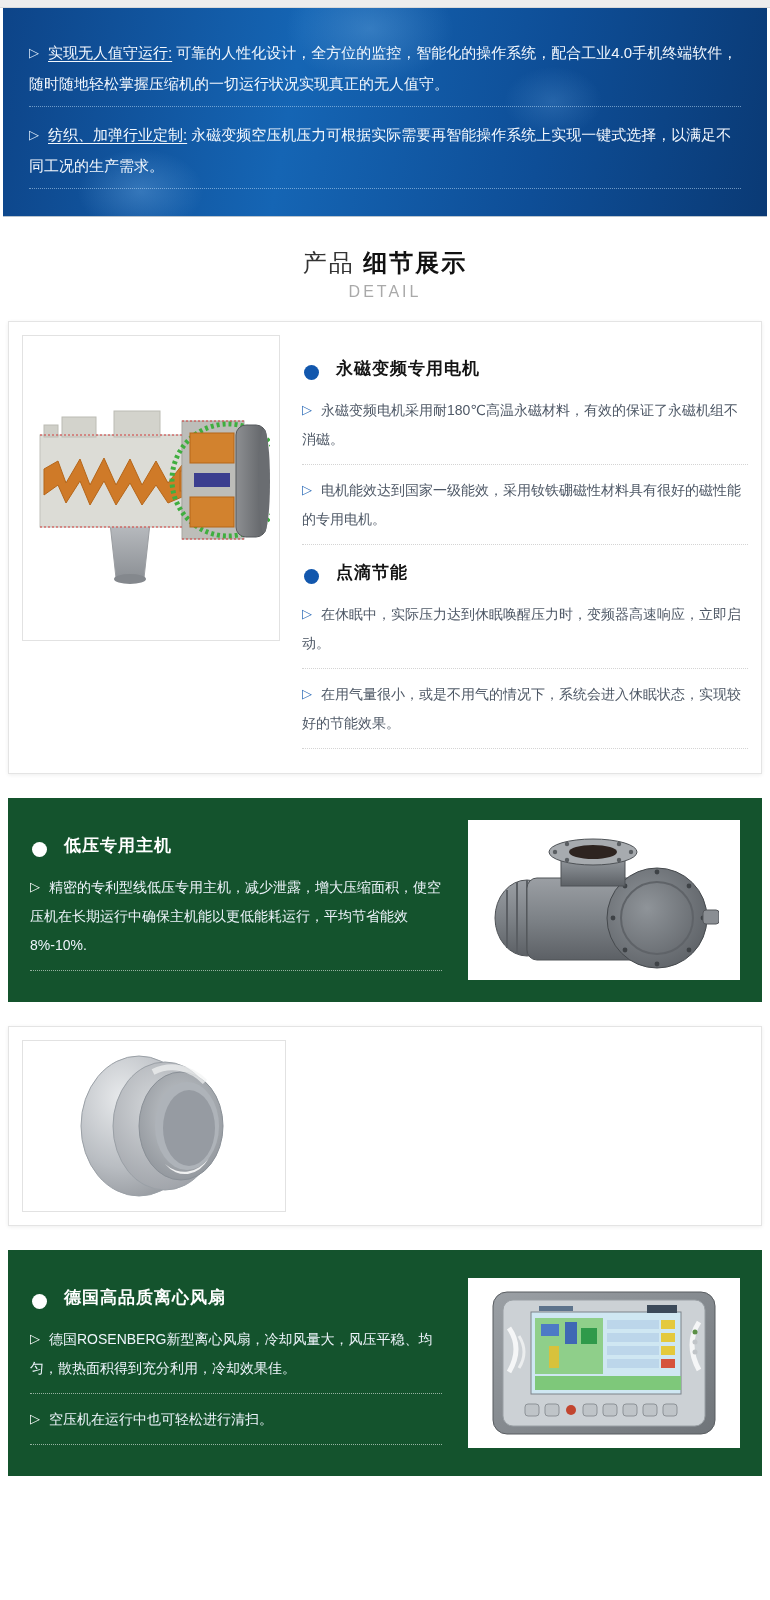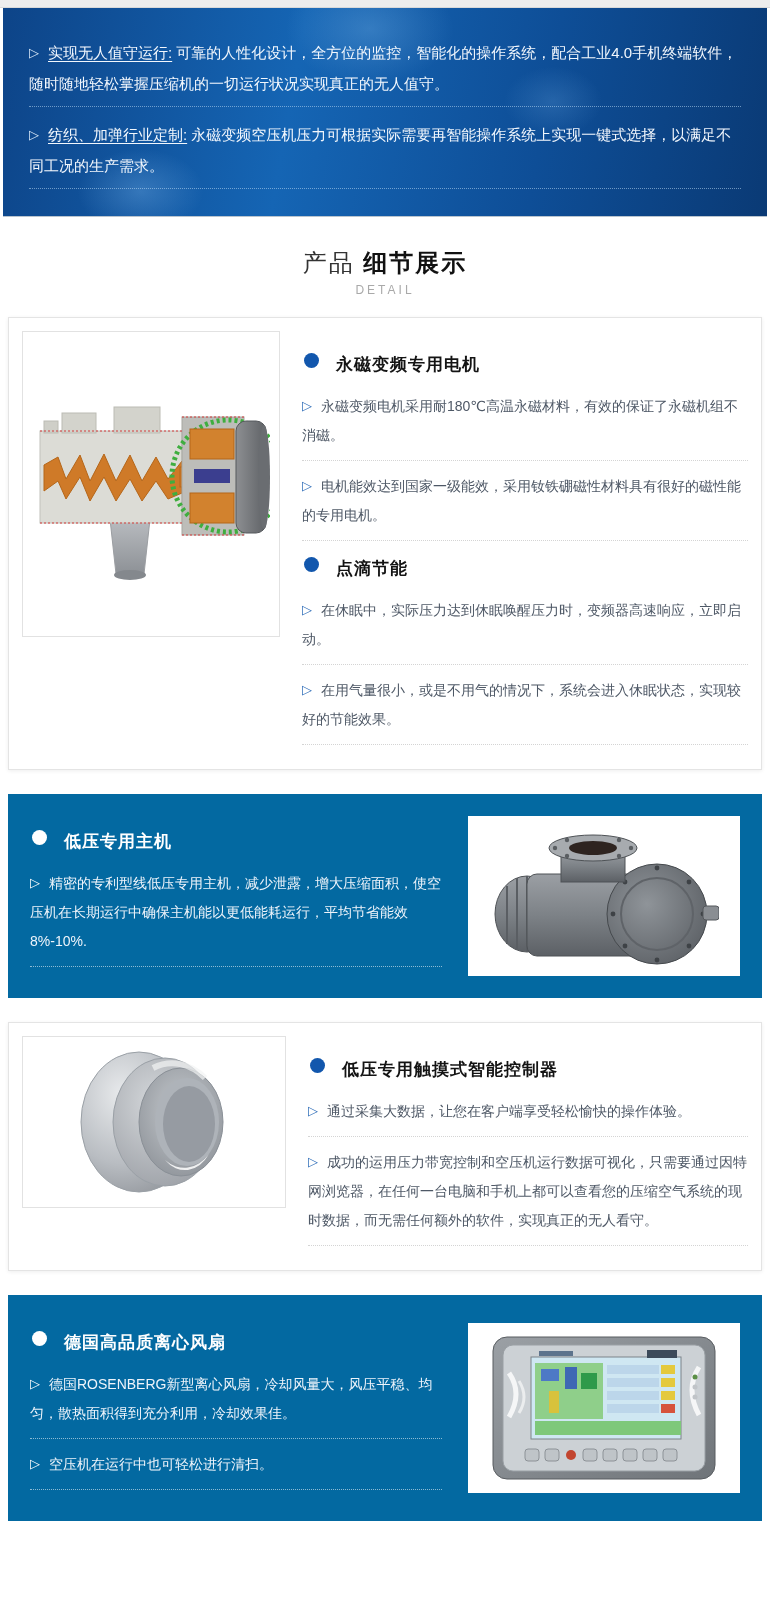--- a/index.html
+++ b/index.html
@@ -47,59 +47,59 @@
   .section-header h2{
     margin:0;
     font-size:24px;
     font-weight:normal;
     color:#333;
     letter-spacing:2px;
   }
   .section-header h2 b{ color:#111; font-weight:bold; }
   .section-header .sub{
     margin-top:4px;
-    font-size:12px;
+    font-size:16px;
     color:#a9a9a9;
     letter-spacing:3px;
   }
   
   .card{
     margin:0 8px 24px 8px;
     display:flex;
     box-sizing:border-box;
   }
   .card.white{
     background:#fff;
     border:1px solid #e4e4e4;
     box-shadow:0 1px 4px rgba(0,0,0,.07);
     padding:13px;
     gap:22px;
   }
   .card.blue{
-    background:#0369a1;
+    background:#14532d;
     color:#fff;
     padding:20px 22px;
     gap:26px;
   }
   .img-frame{
     flex:0 0 auto;
     background:#fff;
     border:1px solid #e2e2e2;
     display:flex;
     align-items:center;
     justify-content:center;
     overflow:hidden;
     box-sizing:border-box;
   }
   .card.blue .img-frame{ border:none; align-self:center; }
   .card-body{ flex:1 1 auto; min-width:0; padding-top:16px; }
   .card.blue .card-body{ padding-top:10px; }
   .heading-row{
     display:flex;
-    align-items:flex-start;
+    align-items:flex-end;
     margin:6px 0 16px 0;
   }
   .dot{
     width:15px;height:15px;border-radius:50%;
     background:#1257ad;
     margin:0 17px 0 2px;
     flex:0 0 auto;
   }
   .card.blue .dot{ background:#ffffff; }
   .heading-row h3{
@@ -279,30 +279,20 @@
       <ellipse cx="70" cy="80" rx="58" ry="70" fill="url(#g-imp1)" stroke="#9aa0a6"></ellipse>
 
       <ellipse cx="96" cy="80" rx="52" ry="64" fill="url(#g-imp2)" stroke="#9aa0a6"></ellipse>
 
       <ellipse cx="112" cy="80" rx="42" ry="54" fill="url(#g-imp3)" stroke="#8a9097"></ellipse>
       <ellipse cx="118" cy="80" rx="32" ry="44" fill="#aeb3b9"></ellipse>
       <ellipse cx="120" cy="82" rx="26" ry="38" fill="#969ba2"></ellipse>
       <path d="M96,118 a34,44 0 0 0 44,-6 a30,40 0 0 1 -44,6z" fill="#ffffff" opacity=".85"></path>
       <path d="M84,26 a50,60 0 0 1 52,10" stroke="#f2f3f4" stroke-width="6" fill="none" opacity=".7"></path>
     </svg>
-  </div>
-  <div class="card-body">
-    <div class="sec">
-      <div class="heading-row">
-        <span class="dot"></span>
-        <h3>低压专用触摸式智能控制器</h3>
-      </div>
-      <p class="para"><span class="tri">▷</span><span>通过采集大数据，让您在客户端享受轻松愉快的操作体验。</span></p>
-      <p class="para"><span class="tri">▷</span><span>成功的运用压力带宽控制和空压机运行数据可视化，只需要通过因特网浏览器，在任何一台电脑和手机上都可以查看您的压缩空气系统的现时数据，而无需任何额外的软件，实现真正的无人看守。</span></p>
-    </div>
   </div>
 </section>
 
 <section class="card blue">
   <div class="card-body">
     <div class="sec">
       <div class="heading-row">
         <span class="dot"></span>
         <h3>德国高品质离心风扇</h3>
       </div>

